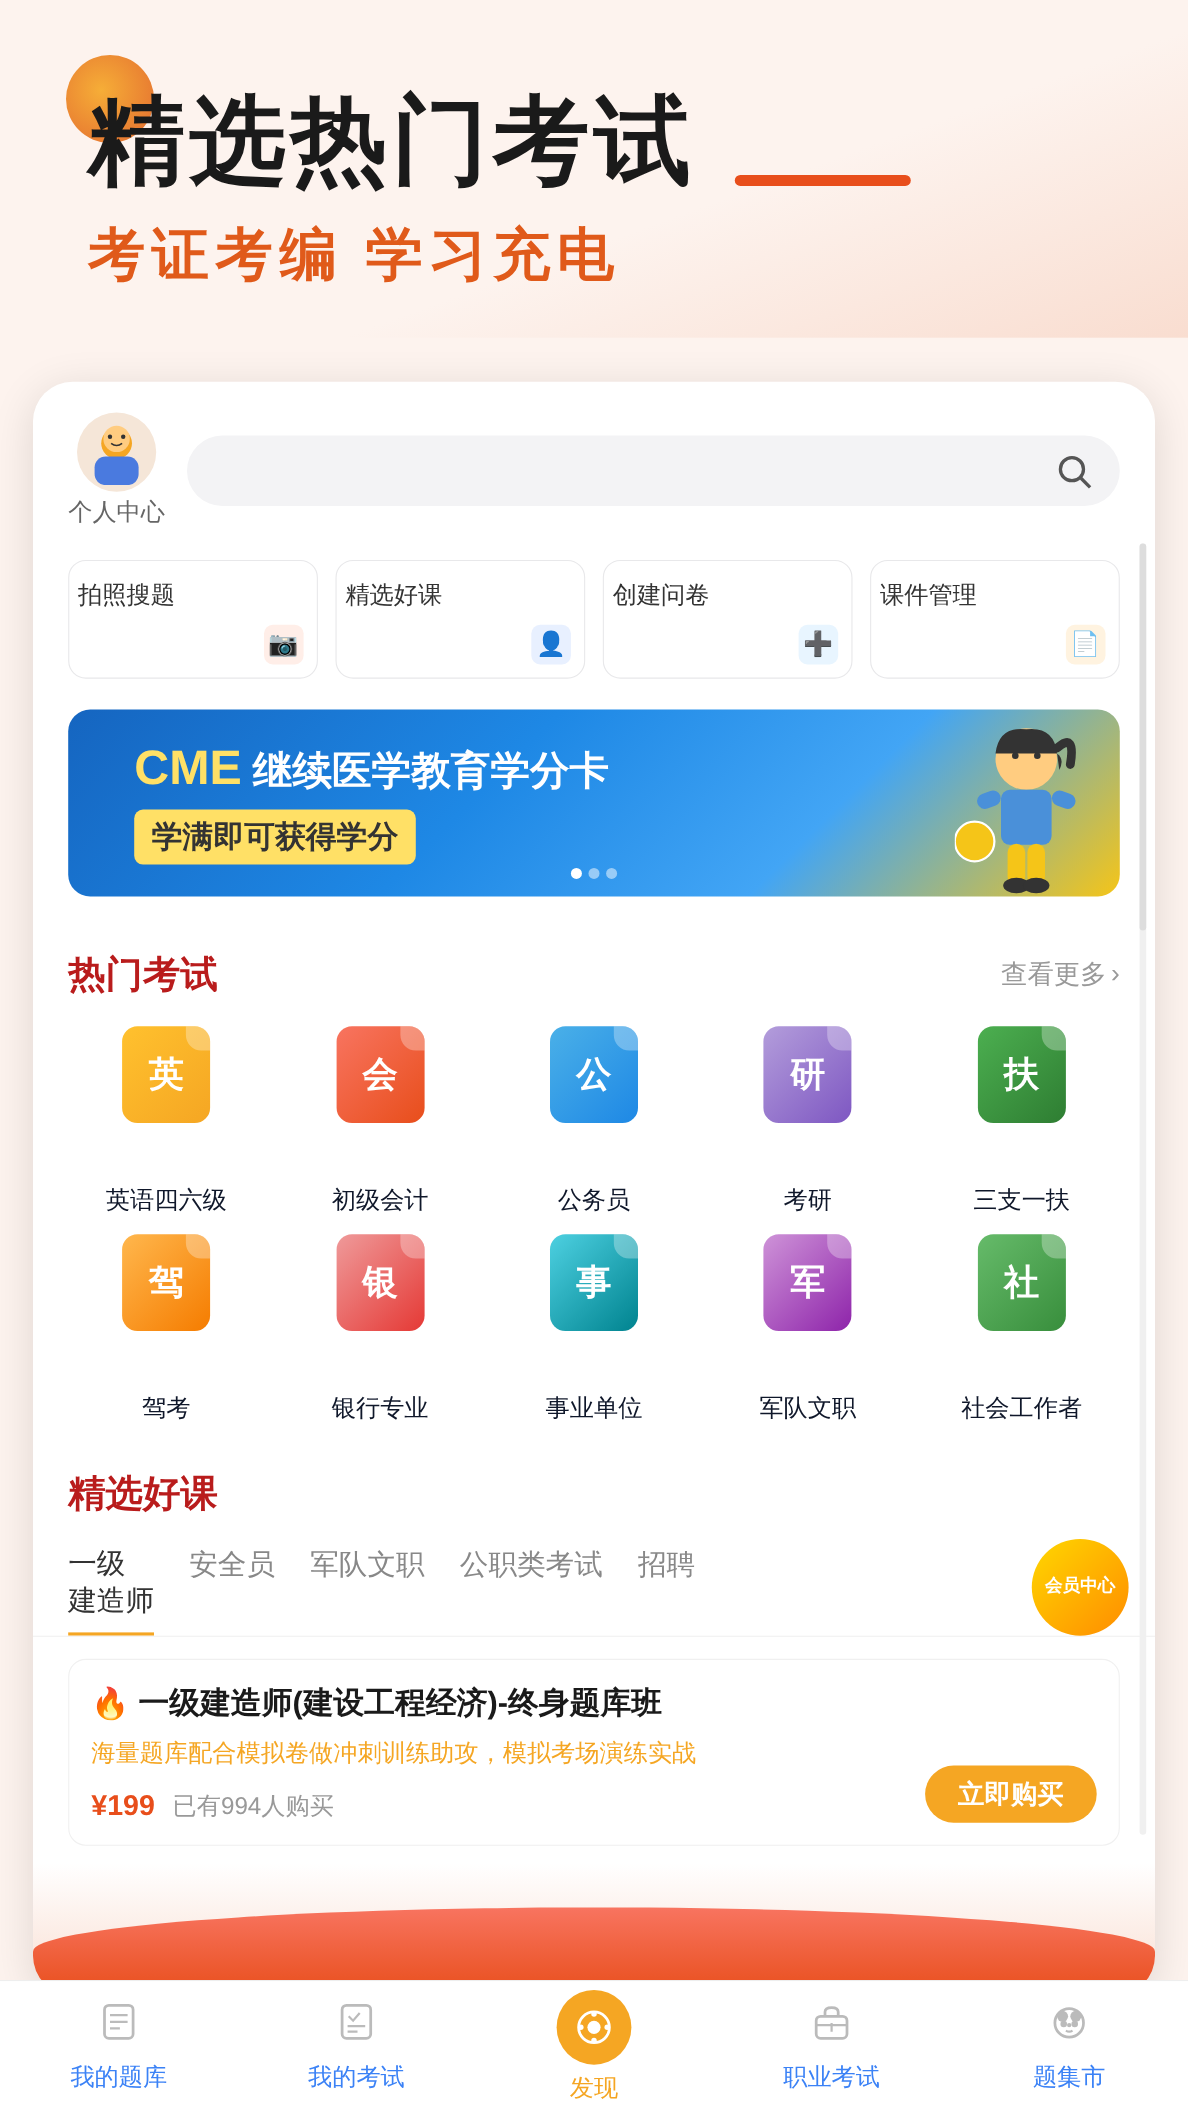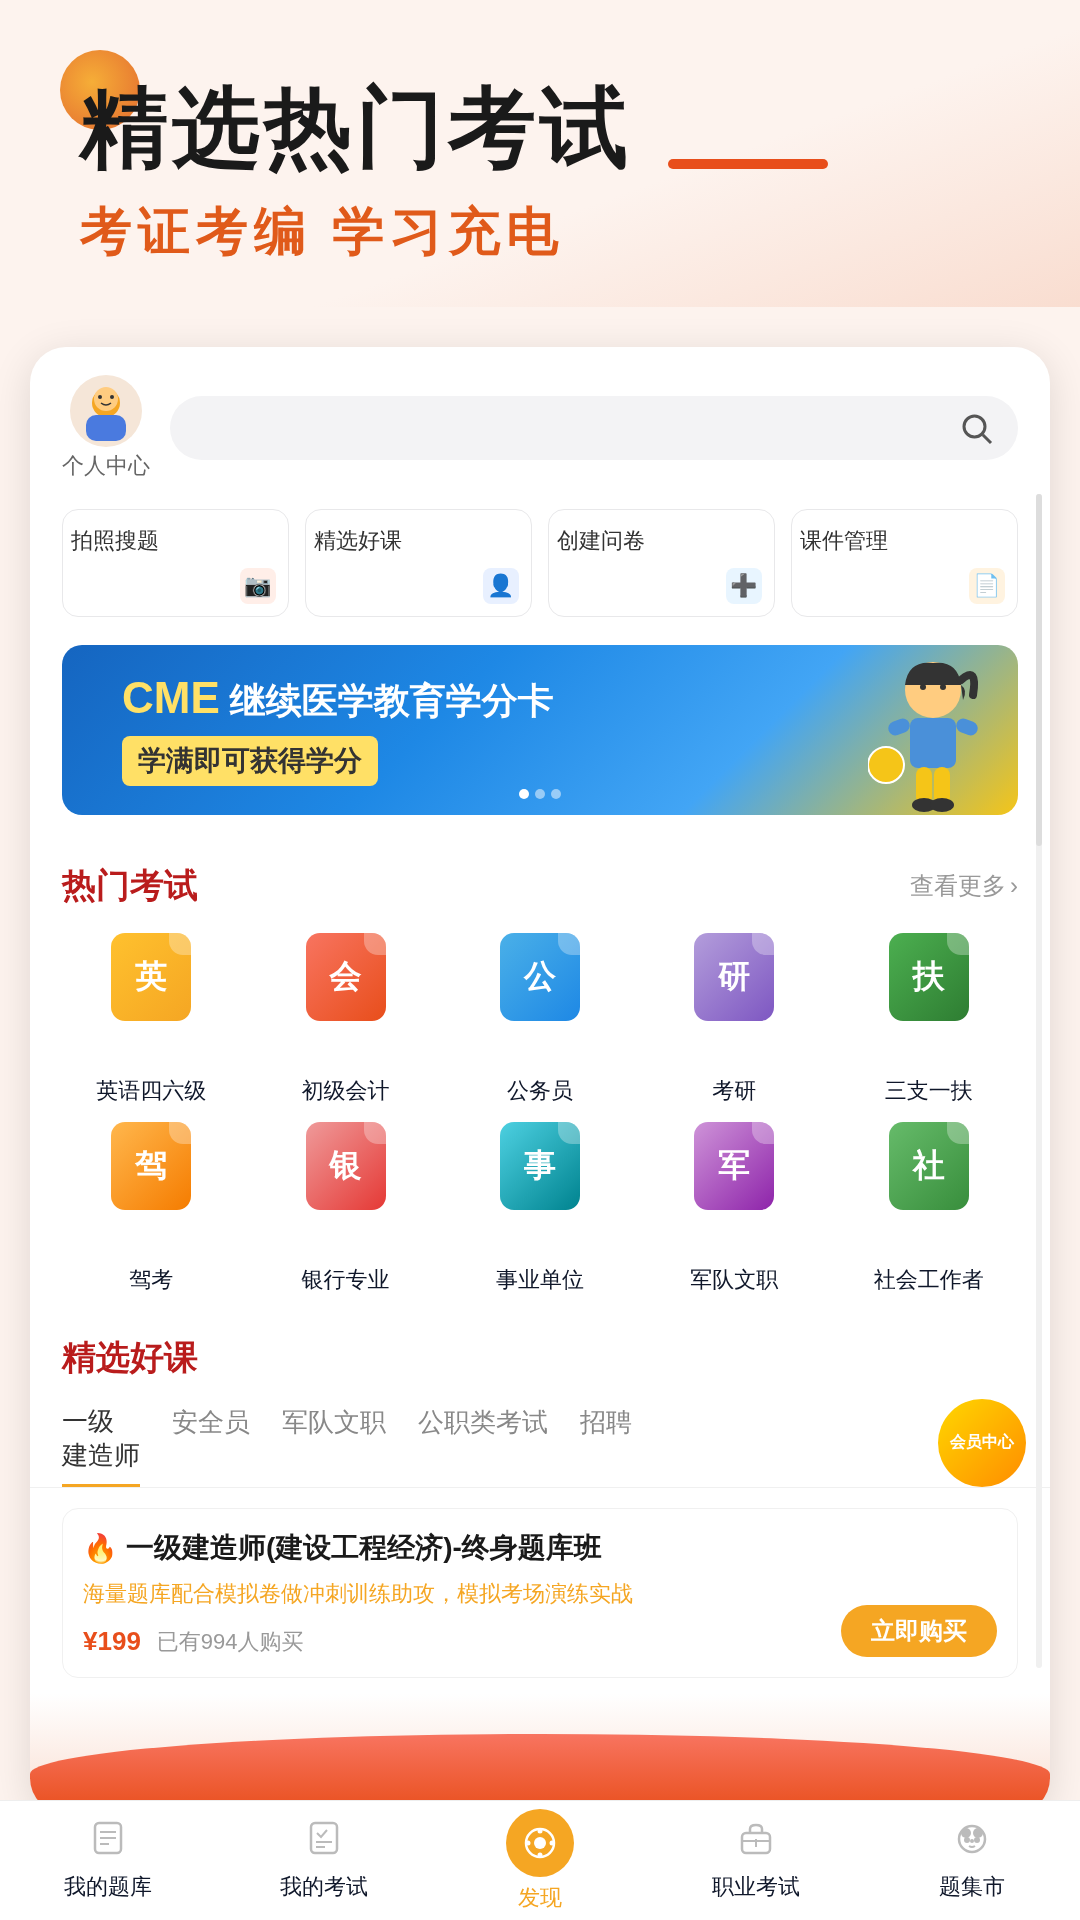--- a/index.html
+++ b/index.html
@@ -435,21 +435,21 @@
       width: 60px;
       height: 60px;
       display: flex;
       align-items: center;
       justify-content: center;
       font-size: 32px;
     }
     .nav-icon.active svg { color: #fff; fill: #fff; }
     .nav-label {
       font-size: 22px;
-      color: #0f172a;
+      color: #3b82f6;
     }
     .nav-label.active { color: #f5a623; }
 
     
     .scrollbar-track {
       position: absolute;
       right: 8px;
       top: 10%;
       bottom: 10%;
       width: 6px;

